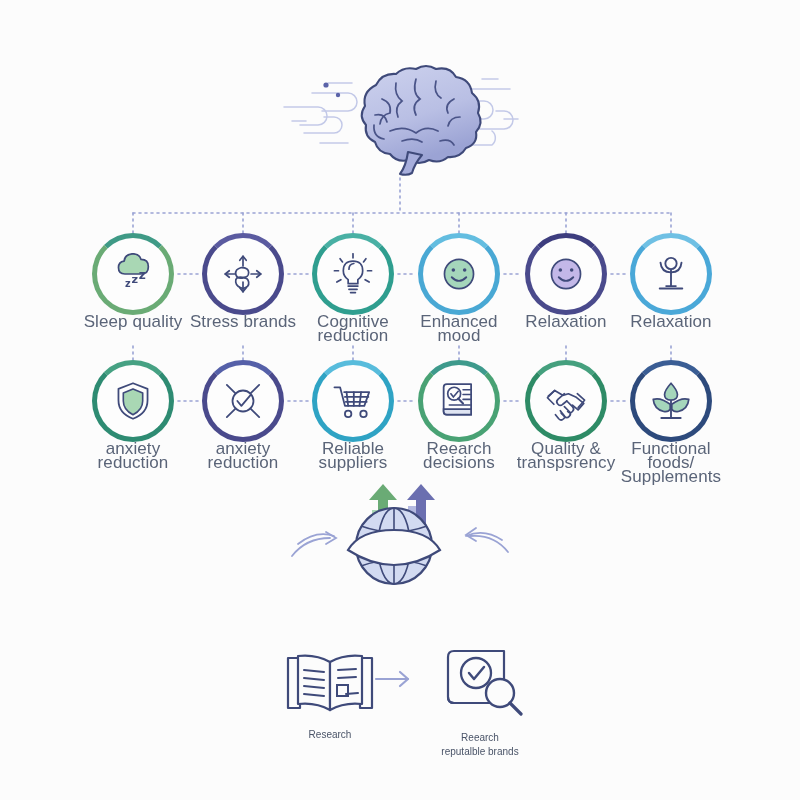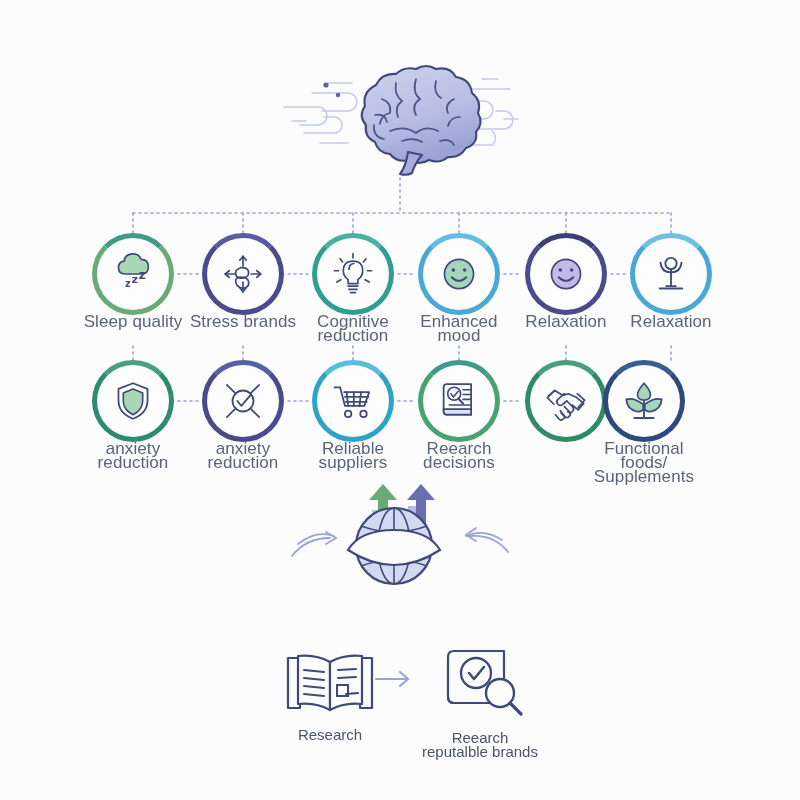--- a/index.html
+++ b/index.html
@@ -81,21 +81,21 @@
   }
 
   
   .bottom-item {
     position: absolute;
     text-align: center;
     width: 150px;
   }
   .bottom-label {
     margin-top: 6px;
-    font-size: 15px;
+    font-size: 10px;
     line-height: 14px;
     color: #4a5468;
     white-space: pre-line;
   }
   .bottom-arrow {
     position: absolute;
     left: 372px;
     top: 668px;
     width: 44px;
     height: 22px;
@@ -344,22 +344,24 @@
                 <path d="M4 20 l8 -7 l10 6 l7 -2 l9 4 l10 8 l-7 8 l-7 -6"></path>
                 <path d="M24 17 l-8 7 q-3 3 0 6 q3 3 6 0 l5 -4"></path>
                 <path d="M27 26 q4 4 7 7 q3 3 0 6 q-3 3 -6 0"></path>
                 <path d="M24 33 q4 4 6 6 q3 3 0 6 q-3 3 -6 0 l-4 -4"></path>
                 <path d="M19 38 q2 3 4 5 q3 3 0 5 q-3 3 -6 0 l-4 -5"></path>
                 <path d="M12 13 l-9 9 l8 8"></path>
                 <path d="M40 17 l9 8 l-8 9"></path>
               </g>
           </svg>
         </div>
-      </div>
-      <div class="node" style="left: 586px; top: 360px;">
+        <div class="node-label">Quality &amp;
+transpsrency</div>
+      </div>
+      <div class="node" style="left: 613px; top: 360px;">
         <div class="ring" style="border-color: rgb(58, 93, 148) rgb(45, 74, 124) rgb(45, 74, 124);">
           <svg viewBox="0 0 52 52" width="42" height="42">
             <path d="M26 4 q8 9 8 14 q0 7 -8 7 q-8 0 -8 -7 q0 -5 8 -14 z" fill="#a5d6bb" stroke="#3f4a7a" stroke-width="2.1" stroke-linejoin="round"></path>
               <path d="M25 30 q-12 -9 -21 -6 q1 12 13 15 q6 1 8 -3 z" fill="#a5d6bb" stroke="#3f4a7a" stroke-width="2.1" stroke-linejoin="round"></path>
               <path d="M27 30 q12 -9 21 -6 q-1 12 -13 15 q-6 1 -8 -3 z" fill="#a5d6bb" stroke="#3f4a7a" stroke-width="2.1" stroke-linejoin="round"></path>
               <line x1="26" y1="26" x2="26" y2="46" stroke="#3f4a7a" stroke-width="2.3" stroke-linecap="round"></line>
               <line x1="14" y1="47" x2="38" y2="47" stroke="#3f4a7a" stroke-width="2.3" stroke-linecap="round"></line>
           </svg>
         </div>
         <div class="node-label">Functional foods/

